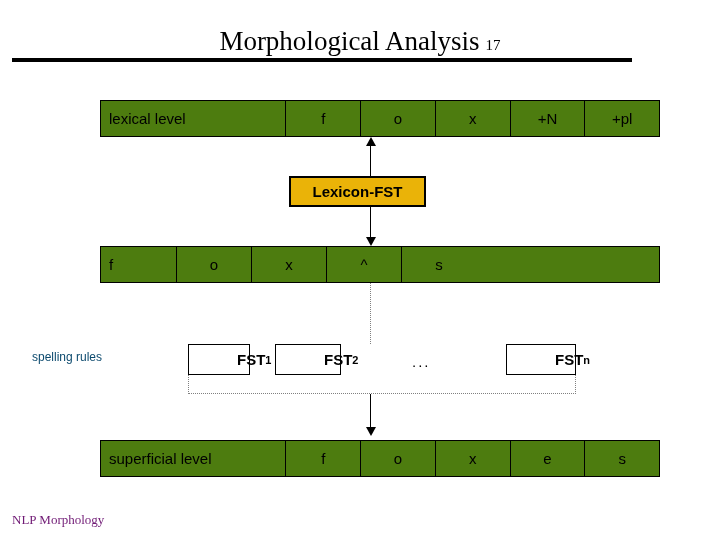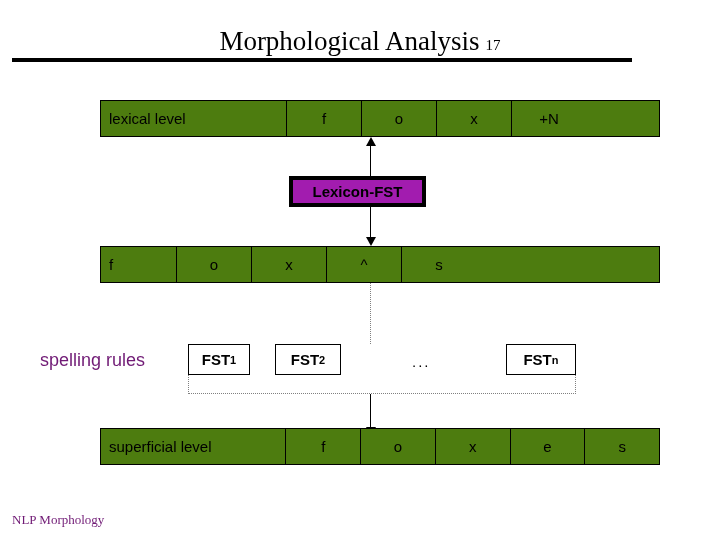--- a/index.html
+++ b/index.html
@@ -68,72 +68,72 @@
   }
   .row-table .cell:first-child {
     border-left: none;
     justify-content: flex-start;
     padding-left: 8px;
   }
 
   
   #lexical-row { left: 100px; top: 100px; width: 560px; height: 37px; }
   #intermediate-row { left: 100px; top: 246px; width: 560px; height: 37px; }
-  #superficial-row { left: 100px; top: 428px; width: 560px; height: 37px; justify-content: space-between; }
+  #superficial-row { left: 100px; top: 440px; width: 560px; height: 37px; justify-content: space-between; }
 
   .w-label { width: 185px; }
   .w-col   { width: 75px; }
 
   
   .lexicon-box {
     position: absolute;
     left: 289px;
     top: 176px;
     width: 137px;
     height: 31px;
-    border: 4px solid #000000;
-    box-sizing: border-box;
-    background: #a21caf;
+    border: 2px solid #000000;
+    box-sizing: border-box;
+    background: #eab308;
     display: flex;
     align-items: center;
     justify-content: center;
     font-size: 15px;
     font-weight: bold;
     color: #000000;
   }
 
   
   .fst-box {
     position: absolute;
     border: 1px solid #000000;
     box-sizing: border-box;
     background: #ffffff;
     display: flex;
     align-items: center;
-    justify-content: center;
     font-size: 15px;
     font-weight: bold;
     color: #000000;
     height: 31px;
+    padding-left: 48px;
   }
   .fst-box .sub {
     font-size: 11px;
     vertical-align: sub;
     font-weight: bold;
   }
   #fst-1 { left: 188px; top: 344px; width: 62px; }
   #fst-2 { left: 275px; top: 344px; width: 66px; }
   #fst-n { left: 506px; top: 344px; width: 70px; }
 
   .spelling-label {
     position: absolute;
-    left: 40px;
+    left: 32px;
     top: 350px;
-    font-size: 18px;
-    color: #701a75;
+    font-size: 12px;
+    color: #0c4a6e;
     white-space: nowrap;
   }
   .ellipsis-label {
     position: absolute;
     left: 412px;
     top: 353px;
     font-size: 15px;
     color: #000000;
     letter-spacing: 2px;
   }
@@ -216,20 +216,21 @@
     <span>Morphological Analysis</span><span class="page-num">17</span>
   </div>
   <div class="title-rule"></div>
 
   <div class="row-table" id="lexical-row">
     <div class="cell w-label">lexical level</div>
     <div class="cell w-col">f</div>
     <div class="cell w-col">o</div>
     <div class="cell w-col">x</div>
     <div class="cell w-col">+N</div>
+    <div class="cell w-col">+pl</div>
   </div>
 
   <div class="arrowhead up" id="arrow-up-head"></div>
   <div class="vline" id="arrow-up-line"></div>
 
   <div class="lexicon-box">
     <span>Lexicon-FST</span>
   </div>
 
   <div class="vline" id="arrow-down1-line"></div>

